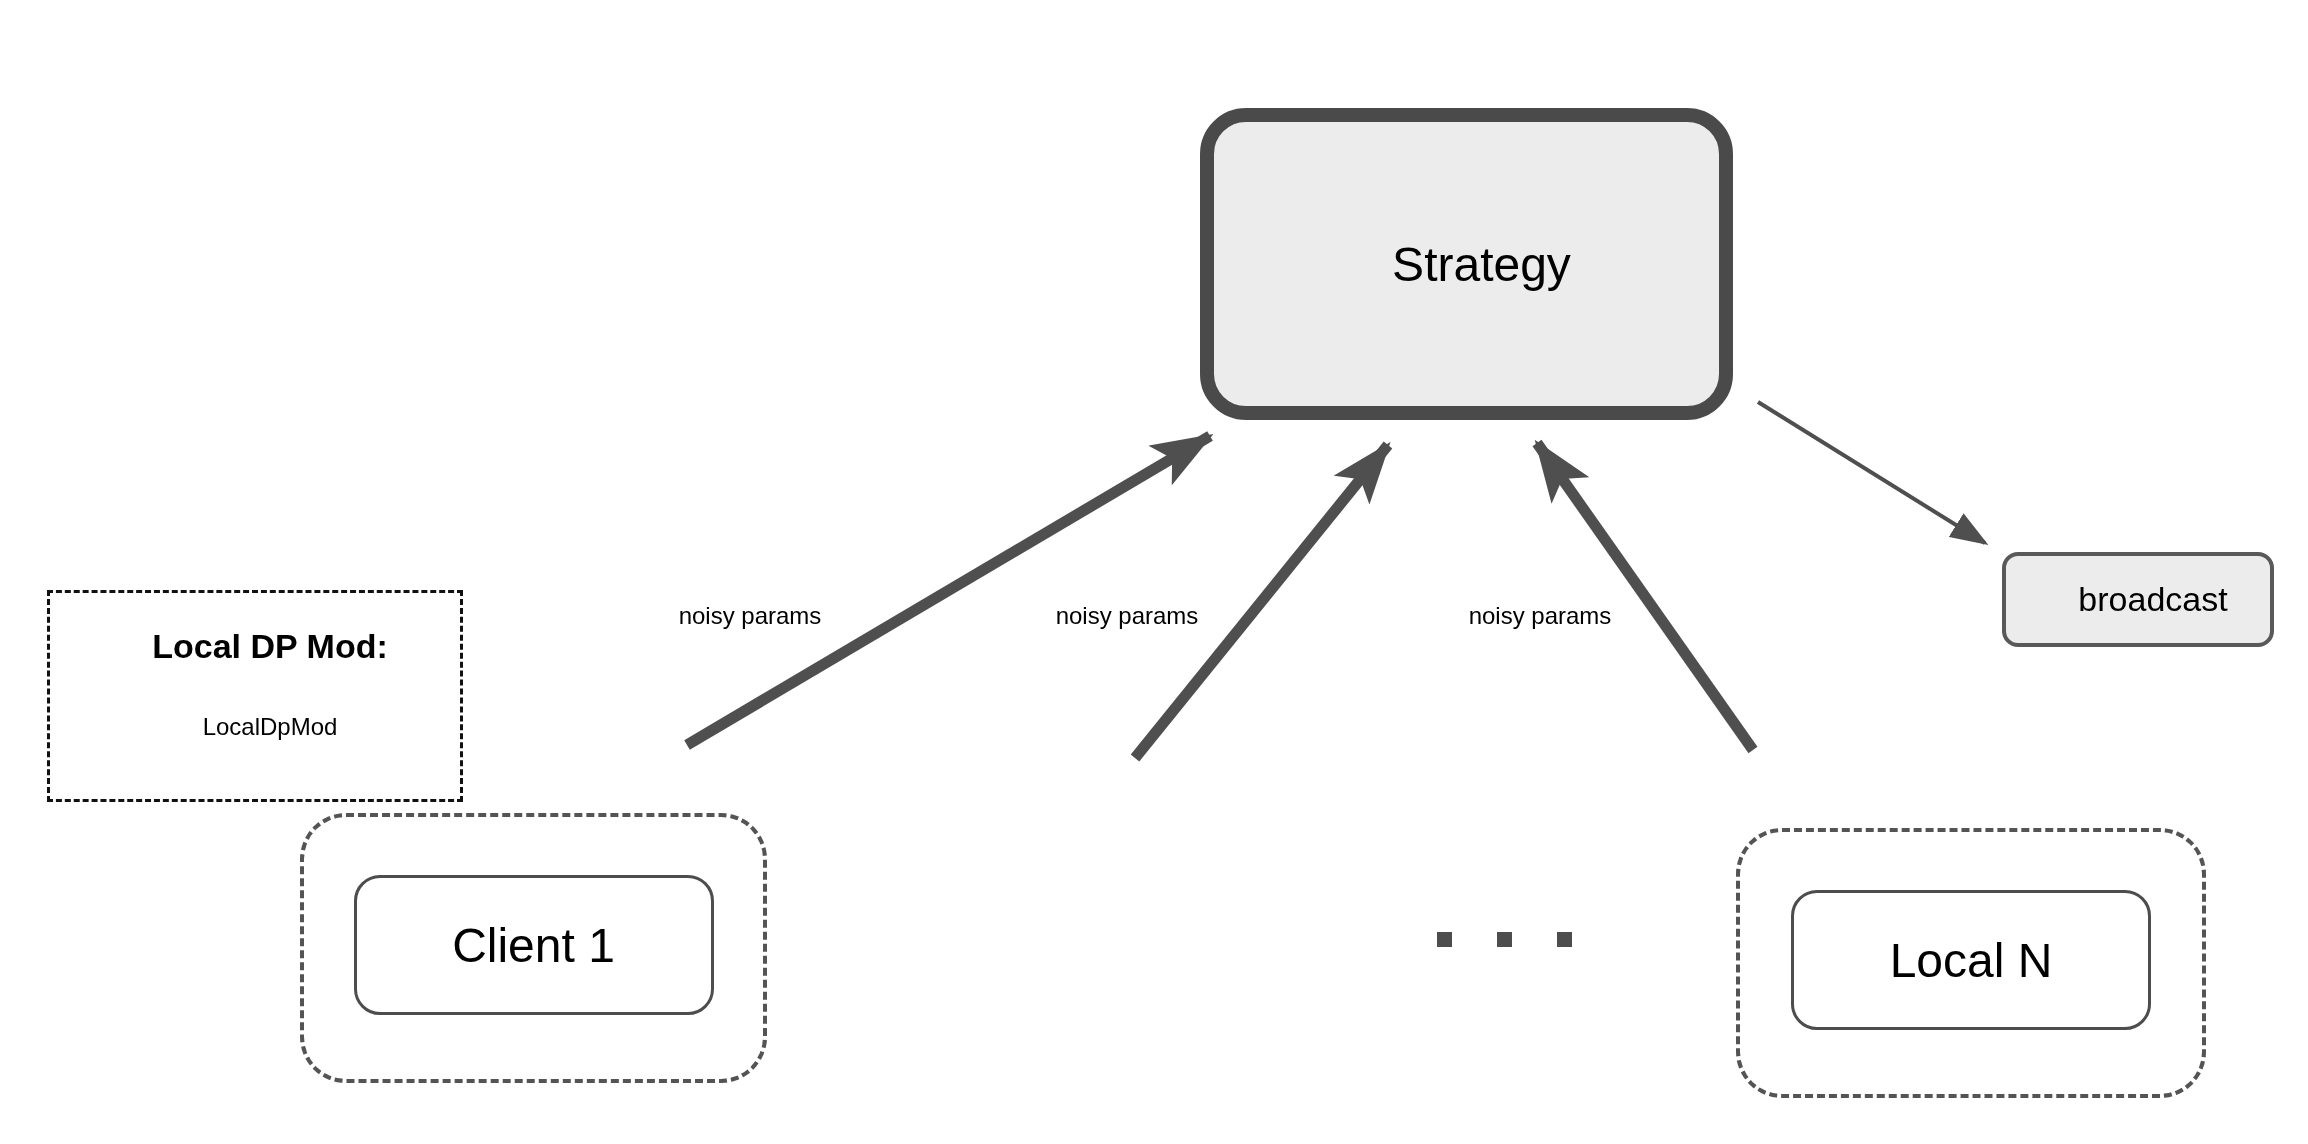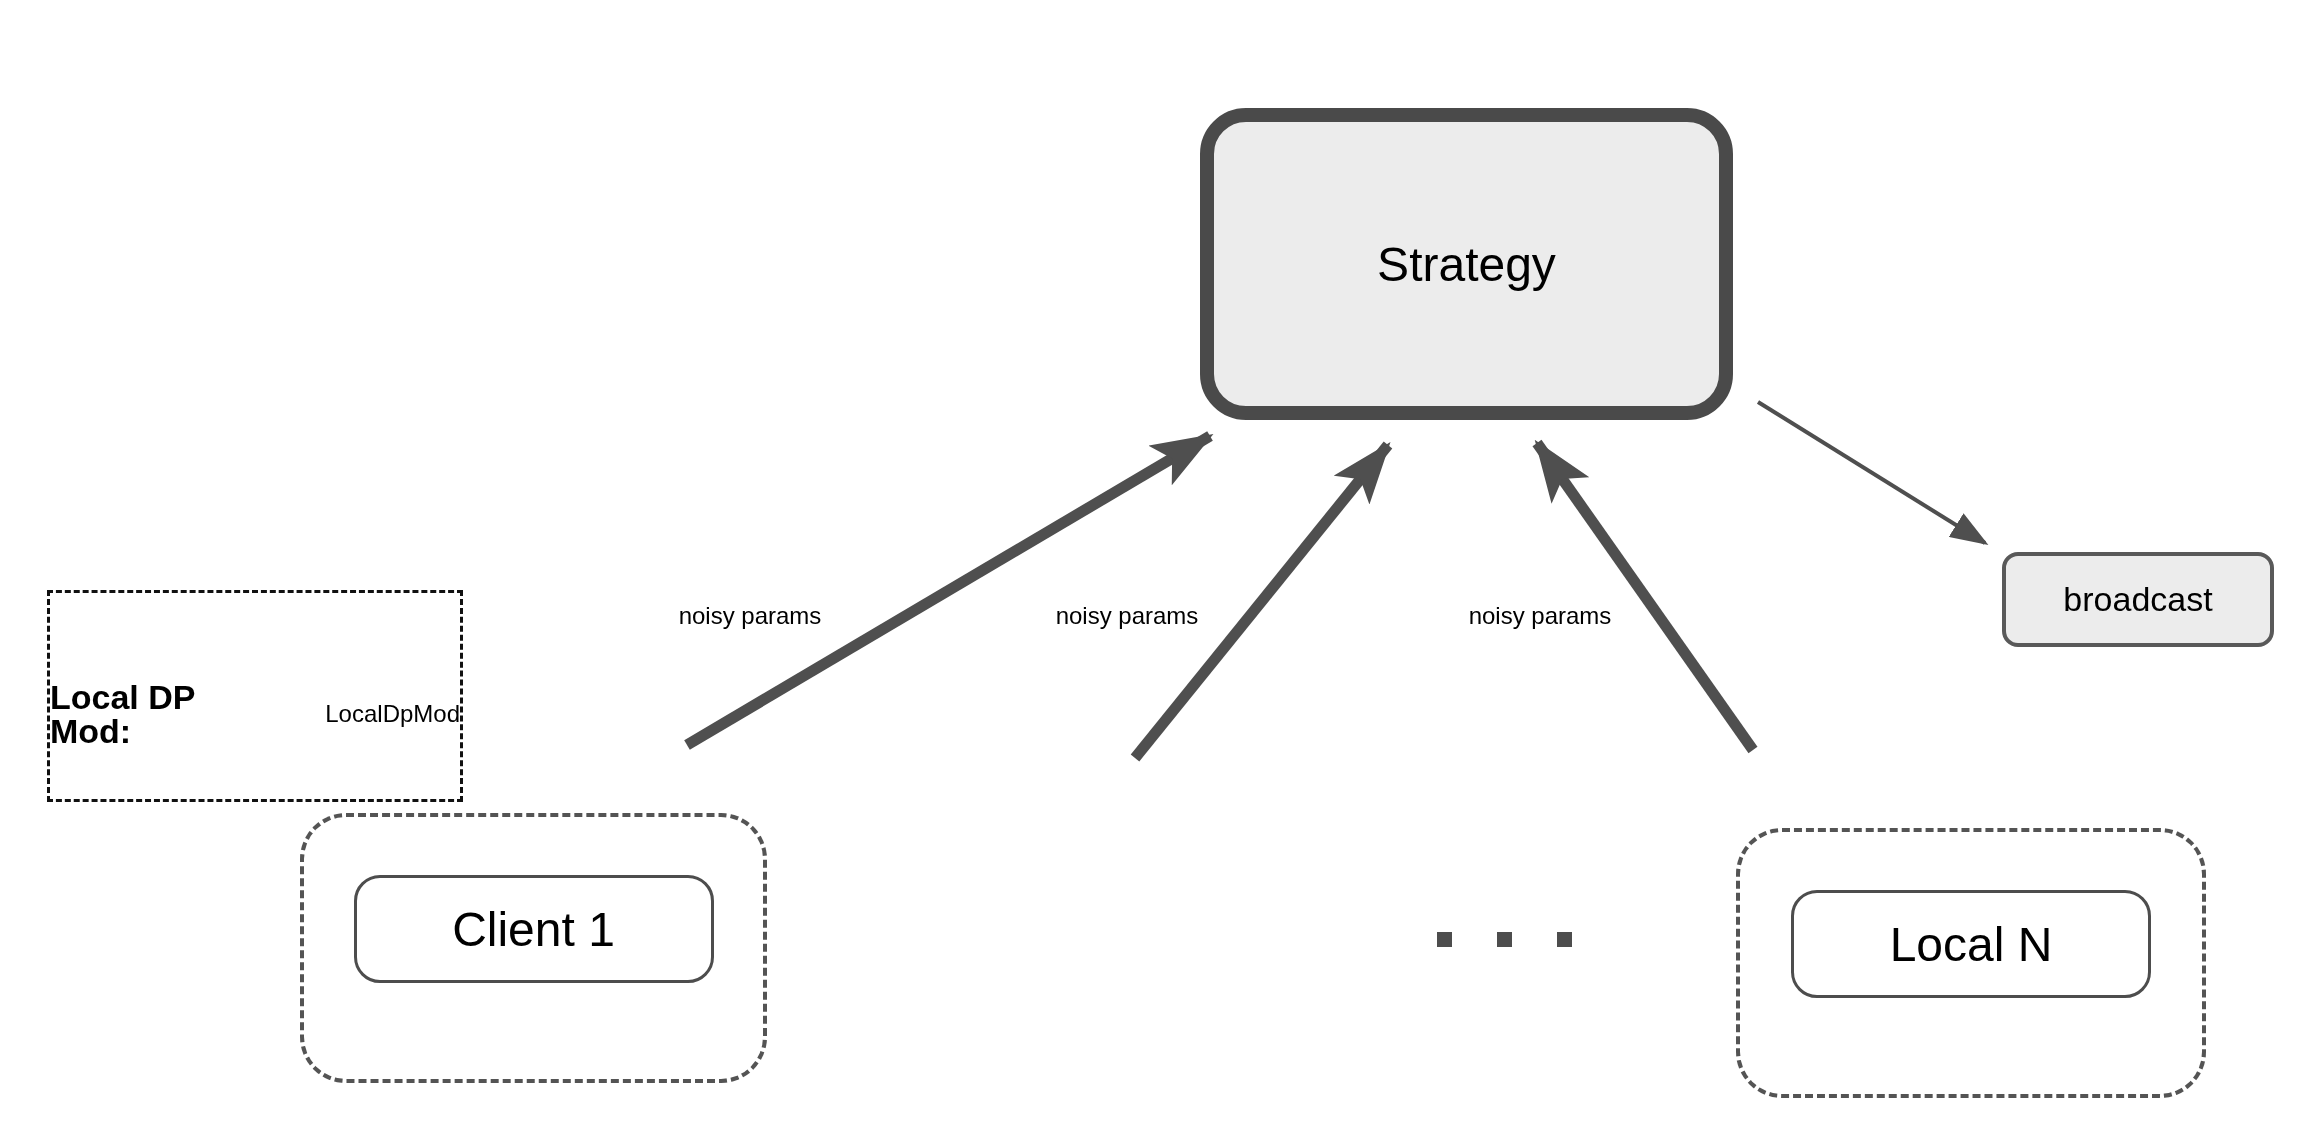--- a/index.html
+++ b/index.html
@@ -22,20 +22,21 @@
     height: 1144px;
     z-index: 1;
   }
   .node {
     position: absolute;
     display: flex;
     align-items: center;
     justify-content: center;
     box-sizing: border-box;
     z-index: 2;
+    padding-left: 30px;
   }
   .strategy-box {
     left: 1200px; top: 108px;
     width: 533px; height: 312px;
     background: #ececec;
     border: 14px solid #4a4a4a;
     border-radius: 46px;
     font-size: 48px;
     color: #000000;
   }
@@ -46,20 +47,21 @@
     border: 4px solid #595959;
     border-radius: 16px;
     font-size: 34px;
     color: #000000;
   }
   .dp-note {
     left: 47px; top: 590px;
     width: 416px; height: 212px;
     border: 3px dashed #111111;
     background: #ffffff;
+    flex-direction: column;
     justify-content: flex-start;
     padding-top: 36px;
     gap: 52px;
     color: #000000;
   }
   .dp-note .dp-title { font-size: 34px; font-weight: bold; line-height: 1; }
   .dp-note .dp-value { font-size: 24px; line-height: 1; }
   .client-group {
     position: absolute;
     border: 4px dashed #545454;
@@ -68,21 +70,21 @@
     background: #ffffff;
     z-index: 2;
   }
   .client-group.c1 { left: 300px;  top: 813px; width: 467px; height: 270px; }
   .client-group.c2 { left: 855px;  top: 812px; width: 468px; height: 270px; }
   .client-group.cn { left: 1736px; top: 828px; width: 470px; height: 270px; }
   .client-box {
     position: absolute;
     left: 50%; top: 58px;
     transform: translateX(-50%);
-    width: 360px; height: 108px;
+    width: 360px; height: 140px;
     background: #ffffff;
     border: 3px solid #4d4d4d;
     border-radius: 26px;
     box-sizing: border-box;
     display: flex;
     align-items: center;
     justify-content: center;
     font-size: 48px;
     color: #000000;
   }

